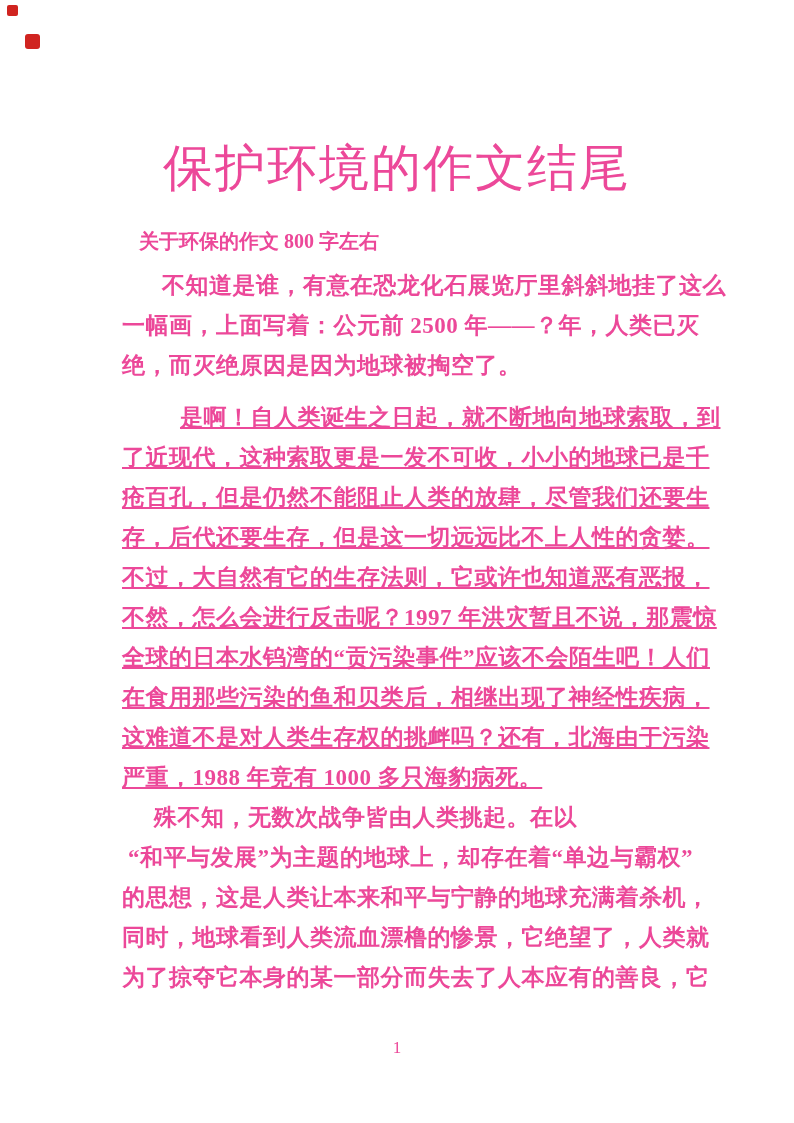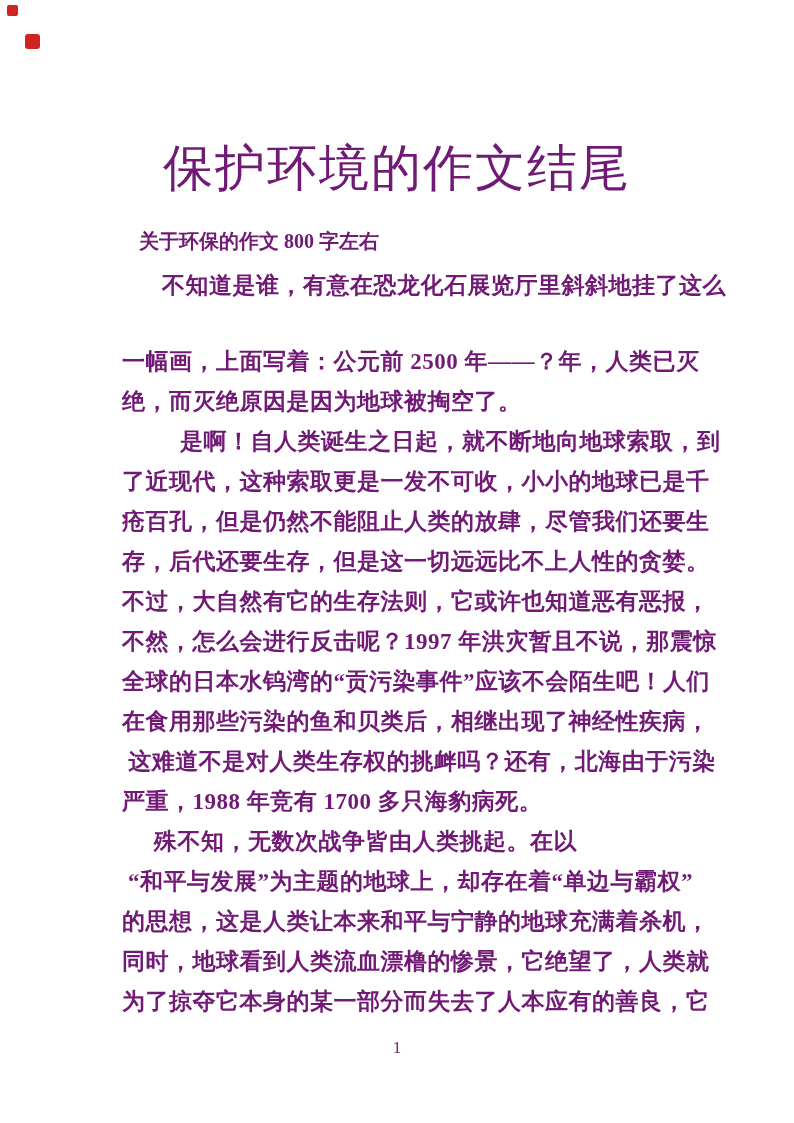--- a/index.html
+++ b/index.html
@@ -1,21 +1,21 @@
 <!DOCTYPE html>
 <html><head>
 <meta charset="utf-8">
 <style>
   html, body { margin: 0; padding: 0; background: #ffffff; }
   .page {
     position: relative;
     width: 794px;
     height: 1122px;
     background: #ffffff;
-    color: #701a75;
+    color: #ec4899;
     font-family: "Liberation Serif", "DejaVu Serif", serif;
     overflow: hidden;
   }
   .red-mark {
     position: absolute;
     background: #d02420;
   }
   .red-mark.m1 { left: 7px;  top: 5px;  width: 11px; height: 11px; border-radius: 2px; }
   .red-mark.m2 { left: 25px; top: 34px; width: 15px; height: 15px; border-radius: 3px; }
   .doc-title {
@@ -70,34 +70,34 @@
   <span class="red-mark m1"></span>
   <span class="red-mark m2"></span>
 
   <div class="doc-title">保护环境的作文结尾</div>
 
   <div class="doc-subtitle">关于环保的作文 800 字左右</div>
 
   <div class="doc-body">
       <div class="para" style="margin-top: 0px; font-family: Liberation Serif, serif;">
         <div class="line" style="padding-left: 40px;">不知道是谁，有意在恐龙化石展览厅里斜斜地挂了这么</div>
-        <div class="line" style="padding-left: 0px; margin-top: 36px;">一幅画，上面写着：公元前 2500 年——？年，人类已灭</div>
+        <div class="line" style="padding-left: 0px;">一幅画，上面写着：公元前 2500 年——？年，人类已灭</div>
         <div class="line" style="padding-left: 0px;">绝，而灭绝原因是因为地球被掏空了。</div>
       </div>
-      <div class="para" style="">
+      <div class="para" style="margin-top: 12px; text-decoration: underline;">
         <div class="line" style="padding-left: 58px;">是啊！自人类诞生之日起，就不断地向地球索取，到</div>
         <div class="line" style="padding-left: 0px;">了近现代，这种索取更是一发不可收，小小的地球已是千</div>
         <div class="line" style="padding-left: 0px;">疮百孔，但是仍然不能阻止人类的放肆，尽管我们还要生</div>
         <div class="line" style="padding-left: 0px;">存，后代还要生存，但是这一切远远比不上人性的贪婪。</div>
         <div class="line" style="padding-left: 0px;">不过，大自然有它的生存法则，它或许也知道恶有恶报，</div>
         <div class="line" style="padding-left: 0px;">不然，怎么会进行反击呢？1997 年洪灾暂且不说，那震惊</div>
         <div class="line" style="padding-left: 0px;">全球的日本水钨湾的“贡污染事件”应该不会陌生吧！人们</div>
         <div class="line" style="padding-left: 0px;">在食用那些污染的鱼和贝类后，相继出现了神经性疾病，</div>
-        <div class="line" style="padding-left: 0px; text-align: center;">这难道不是对人类生存权的挑衅吗？还有，北海由于污染</div>
-        <div class="line" style="padding-left: 0px;">严重，1988 年竞有 1700 多只海豹病死。</div>
+        <div class="line" style="padding-left: 0px;">这难道不是对人类生存权的挑衅吗？还有，北海由于污染</div>
+        <div class="line" style="padding-left: 0px;">严重，1988 年竞有 1000 多只海豹病死。</div>
       </div>
       <div class="para" style="margin-top: 0px;">
         <div class="line" style="padding-left: 32px;">殊不知，无数次战争皆由人类挑起。在以</div>
         <div class="line" style="padding-left: 6px;">“和平与发展”为主题的地球上，却存在着“单边与霸权”</div>
         <div class="line" style="padding-left: 0px;">的思想，这是人类让本来和平与宁静的地球充满着杀机，</div>
         <div class="line" style="padding-left: 0px;">同时，地球看到人类流血漂橹的惨景，它绝望了，人类就</div>
         <div class="line" style="padding-left: 0px;">为了掠夺它本身的某一部分而失去了人本应有的善良，它</div>
       </div>
     </div>
 

